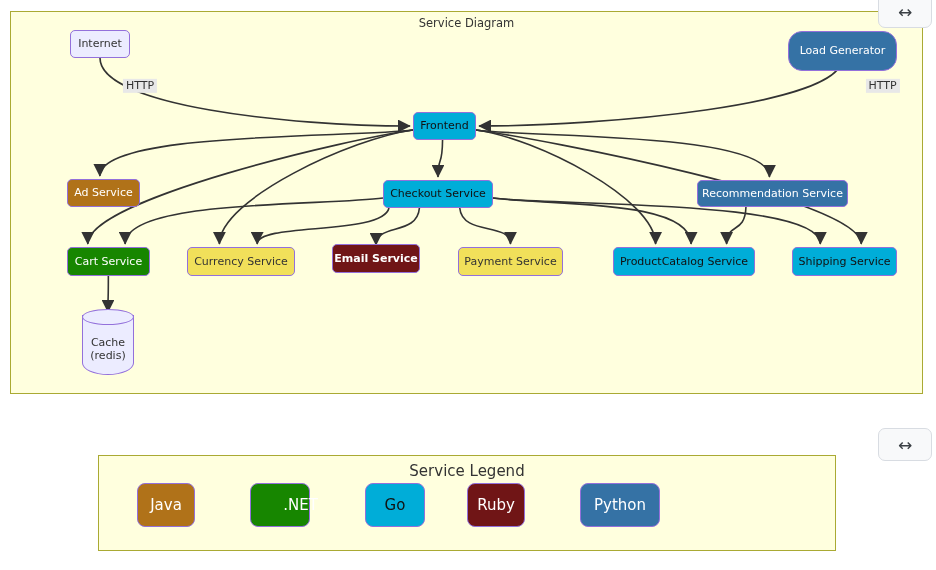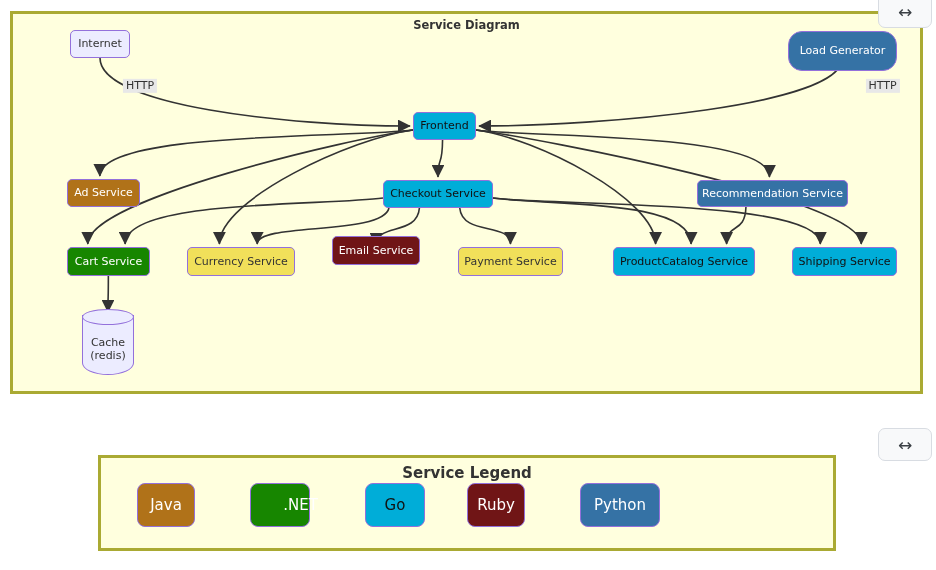--- a/index.html
+++ b/index.html
@@ -1,20 +1,20 @@
 <!DOCTYPE html>
 <html><head>
 <meta charset="utf-8">
 <style>
   * { margin:0; padding:0; box-sizing:border-box; }
   html,body { background:#ffffff; }
   body { width:936px; height:570px; font-family:"DejaVu Sans", sans-serif; position:relative; overflow:hidden; }
   #page { position:absolute; left:0; top:0; width:936px; height:570px; }
 
-  .panel { position:absolute; background:#ffffde; border:3px solid #ef4444; z-index:0;font-weight:bold; }
+  .panel { position:absolute; background:#ffffde; border:1px solid #ef4444; z-index:0; }
   .diagram-panel { left:10px; top:11px; width:913px; height:383px; }
   .legend-panel  { left:98px; top:455px; width:738px; height:96px; }
 
   .panel-title { position:absolute; left:0; right:0; text-align:center; color:#333333;
                  font-size:11.5px; top:4px; z-index:1; }
   .legend-title { font-size:15px; top:6px; }
 
   #edges-svg { position:absolute; left:0; top:0; z-index:1; pointer-events:none; }
   .edge { fill:none; stroke-width:1.6px; }
 
@@ -87,21 +87,21 @@
   </button>
 
 <div class="node" style="left: 70px; top: 30px; width: 60px; height: 28px; background: rgb(236, 236, 255); color: rgb(51, 51, 51); border-color: rgb(147, 112, 219);">Internet</div>
     <div class="node stadium" style="left: 788px; top: 31px; width: 109px; height: 40px; background: rgb(53, 114, 165); color: rgb(255, 255, 255); border-color: rgb(147, 112, 219);">Load Generator</div>
     <div class="node" style="left: 413px; top: 112px; width: 63px; height: 28px; background: rgb(0, 173, 216); color: rgb(17, 17, 17); border-color: rgb(147, 112, 219);">Frontend</div>
     <div class="node" style="left: 67px; top: 179px; width: 73px; height: 28px; background: rgb(176, 114, 25); color: rgb(255, 255, 255); border-color: rgb(147, 112, 219);">Ad Service</div>
     <div class="node" style="left: 383px; top: 180px; width: 110px; height: 28px; background: rgb(0, 173, 216); color: rgb(17, 17, 17); border-color: rgb(147, 112, 219);">Checkout Service</div>
     <div class="node" style="left: 697px; top: 180px; width: 151px; height: 27px; background: rgb(53, 114, 165); color: rgb(255, 255, 255); border-color: rgb(147, 112, 219);">Recommendation Service</div>
     <div class="node" style="left: 67px; top: 247px; width: 83px; height: 29px; background: rgb(23, 134, 0); color: rgb(255, 255, 255); border-color: rgb(147, 112, 219);">Cart Service</div>
     <div class="node" style="left: 187px; top: 247px; width: 108px; height: 29px; background: rgb(241, 224, 90); color: rgb(51, 51, 51); border-color: rgb(147, 112, 219);">Currency Service</div>
-    <div class="node" style="left: 332px; top: 236px; width: 88px; height: 29px; background: rgb(112, 21, 22); color: rgb(255, 255, 255); border-color: rgb(147, 112, 219);">Email Service</div>
+    <div class="node" style="left: 332px; top: 244px; width: 88px; height: 29px; background: rgb(112, 21, 22); color: rgb(255, 255, 255); border-color: rgb(147, 112, 219); font-weight: bold;">Email Service</div>
     <div class="node" style="left: 458px; top: 247px; width: 105px; height: 29px; background: rgb(241, 224, 90); color: rgb(51, 51, 51); border-color: rgb(147, 112, 219);">Payment Service</div>
     <div class="node" style="left: 613px; top: 247px; width: 142px; height: 29px; background: rgb(0, 173, 216); color: rgb(17, 17, 17); border-color: rgb(147, 112, 219);">ProductCatalog Service</div>
     <div class="node" style="left: 792px; top: 247px; width: 105px; height: 29px; background: rgb(0, 173, 216); color: rgb(17, 17, 17); border-color: rgb(147, 112, 219);">Shipping Service</div>
     <div class="node cylinder" style="left: 82px; top: 315px; width: 52px; height: 60px; background: rgb(236, 236, 255); color: rgb(51, 51, 51); border-color: rgb(147, 112, 219);">Cache (redis)</div>
     <div class="edge-label" style="left: 100px; top: 86px; background: rgb(232, 232, 232);">HTTP</div>
     <div class="edge-label" style="left: 842.5px; top: 86px; background: rgb(232, 232, 232);">HTTP</div>
     <div class="legend-item" style="left: 137px; width: 58px; background: rgb(176, 114, 25); color: rgb(255, 255, 255); border-color: rgb(147, 112, 219);">Java</div>
     <div class="legend-item" style="left: 250px; width: 60px; background: rgb(23, 134, 0); color: rgb(255, 255, 255); border-color: rgb(147, 112, 219); padding-left: 41px;">.NET</div>
     <div class="legend-item" style="left: 365px; width: 60px; background: rgb(0, 173, 216); color: rgb(17, 17, 17); border-color: rgb(147, 112, 219);">Go</div>
     <div class="legend-item" style="left: 467px; width: 58px; background: rgb(112, 21, 22); color: rgb(255, 255, 255); border-color: rgb(147, 112, 219);">Ruby</div>

